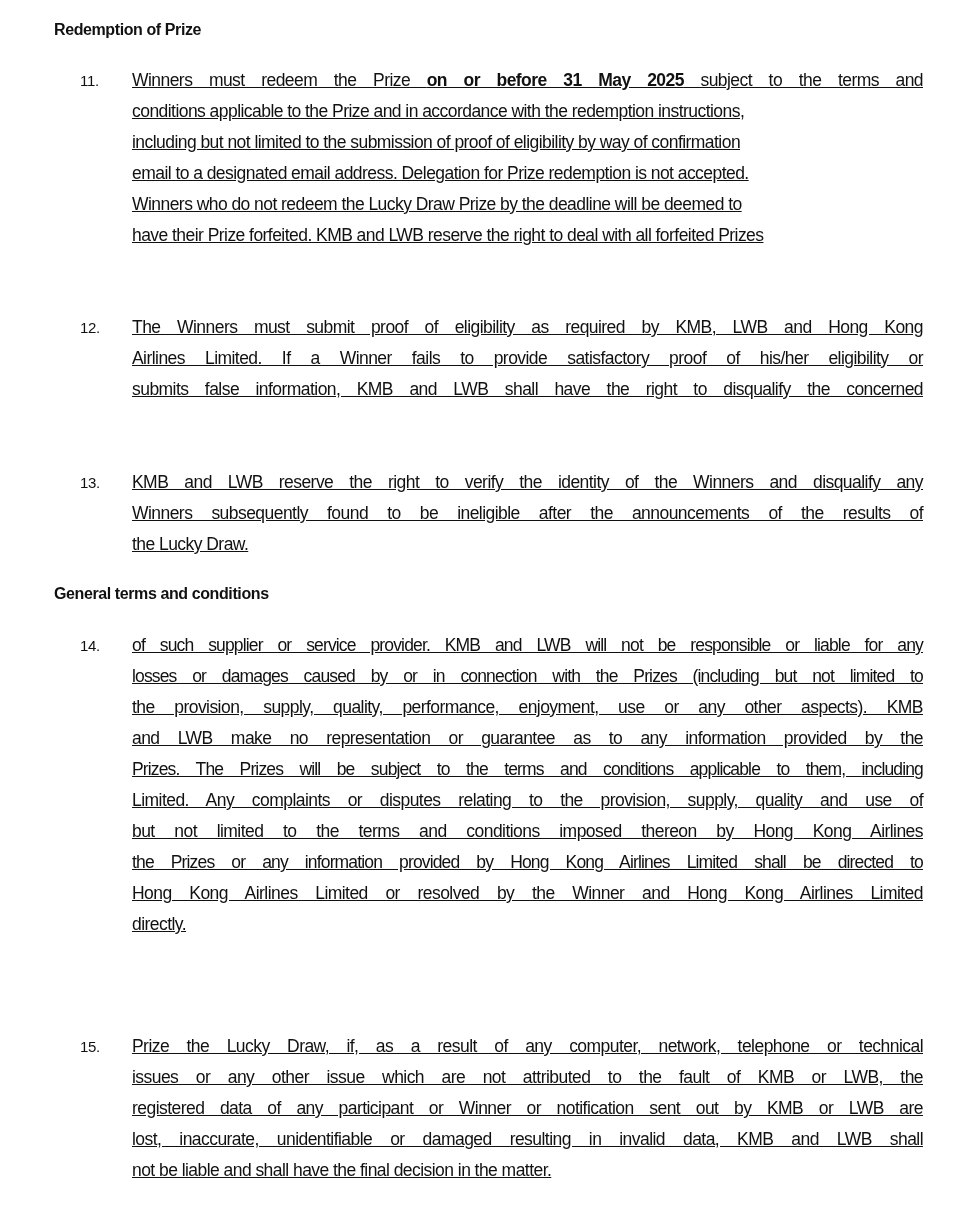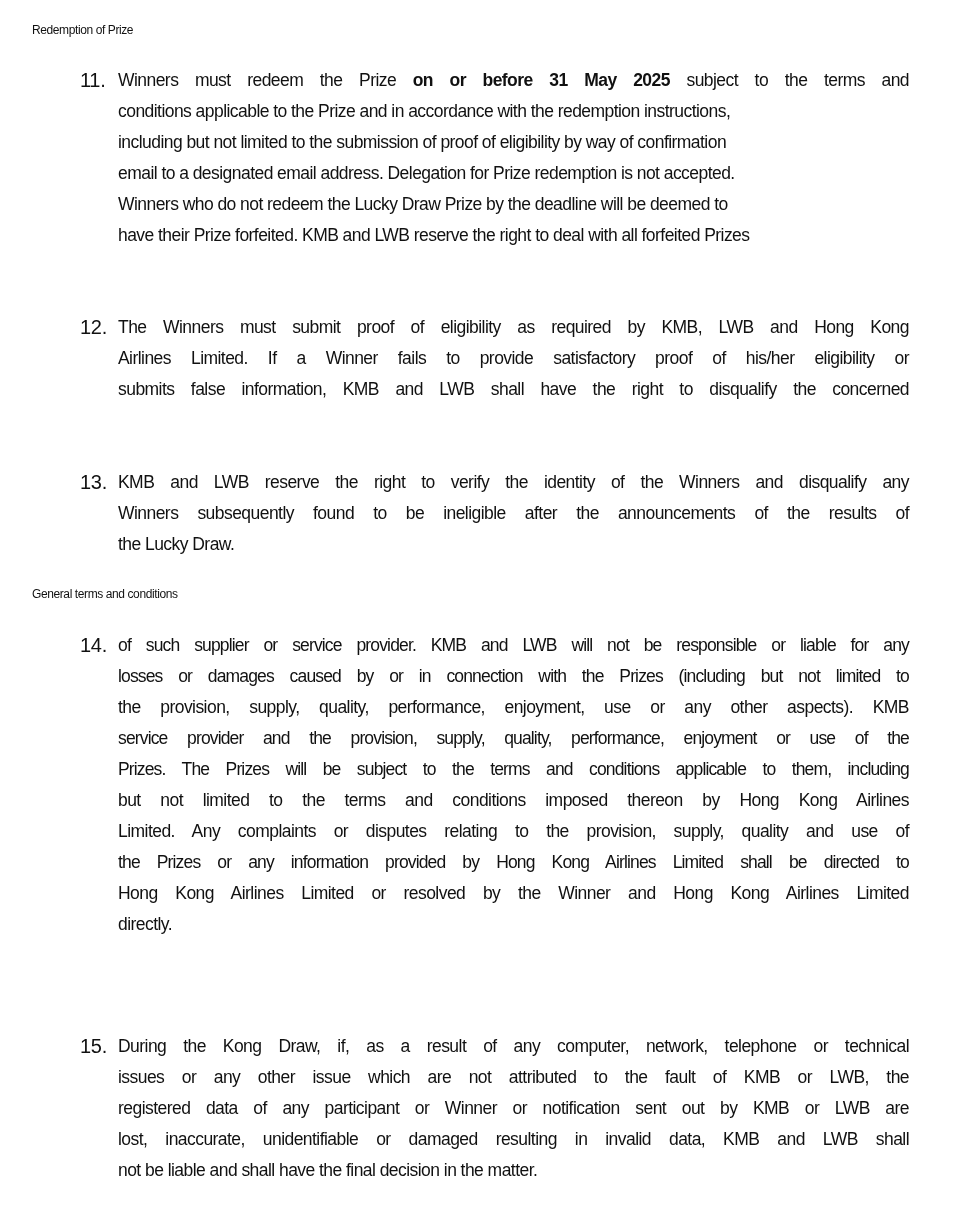--- a/index.html
+++ b/index.html
@@ -1,29 +1,29 @@
 <!DOCTYPE html>
 <html><head>
   <meta charset="utf-8">
   <style>
     html, body { margin: 0; padding: 0; background: #ffffff; }
     body {
       width: 960px; height: 1206px; position: relative; overflow: hidden;
       font-family: "Liberation Sans", sans-serif; color: #111111;
     }
     .heading {
-      position: absolute; left: 32px; font-weight: normal; font-size: 12px;
+      position: absolute; left: 54px; font-weight: bold; font-size: 16px;
       letter-spacing: -0.4px; line-height: 22px;
     }
     .item { position: absolute; left: 80px; width: 832px; }
     .num {
-      position: absolute; left: 0; top: 0; font-size: 20px; line-height: 31px;
+      position: absolute; left: 0; top: 0; font-size: 15px; line-height: 31px;
       letter-spacing: -0.3px;
     }
-    .lines { position: absolute; left: 38px; width: 791px; }
+    .lines { position: absolute; left: 52px; width: 791px; text-decoration: underline; }
     .line {
       display: block; height: 31px; line-height: 31px; font-size: 17.5px;
       white-space: nowrap; letter-spacing: -0.55px; word-spacing: 0px;
     }
     .line.j { text-align: justify; text-align-last: justify; white-space: normal; }
     .tight { letter-spacing: -0.85px; }
     b { font-weight: bold; }
   </style>
 </head>
 <body>
@@ -63,34 +63,34 @@
   </div>
 
   <div class="heading" style="top:583px;">General terms and conditions</div>
 
   <div class="item" style="top:630px;">
     <span class="num">14.</span>
     <div class="lines">
       <span class="line j tight">of such supplier or service provider. KMB and LWB will not be responsible or liable for any</span>
       <span class="line j tight">losses or damages caused by or in connection with the Prizes (including but not limited to</span>
       <span class="line j">the provision, supply, quality, performance, enjoyment, use or any other aspects). KMB</span>
-      <span class="line j tight">service provider and the provision, supply, quality, performance, enjoyment or use of the</span>
+      <span class="line j">and LWB make no representation or guarantee as to any information provided by the</span>
       <span class="line j tight">Prizes. The Prizes will be subject to the terms and conditions applicable to them, including</span>
+      <span class="line j">Limited. Any complaints or disputes relating to the provision, supply, quality and use of</span>
       <span class="line j">but not limited to the terms and conditions imposed thereon by Hong Kong Airlines</span>
-      <span class="line j">Limited. Any complaints or disputes relating to the provision, supply, quality and use of</span>
       <span class="line j tight">the Prizes or any information provided by Hong Kong Airlines Limited shall be directed to</span>
       <span class="line j">Hong Kong Airlines Limited or resolved by the Winner and Hong Kong Airlines Limited</span>
       <span class="line">directly.</span>
     </div>
   </div>
 
   <div class="item" style="top:1031px;">
     <span class="num">15.</span>
     <div class="lines">
-      <span class="line j">During the Kong Draw, if, as a result of any computer, network, telephone or technical</span>
+      <span class="line j">Prize the Lucky Draw, if, as a result of any computer, network, telephone or technical</span>
       <span class="line j">issues or any other issue which are not attributed to the fault of KMB or LWB, the</span>
       <span class="line j">registered data of any participant or Winner or notification sent out by KMB or LWB are</span>
       <span class="line j">lost, inaccurate, unidentifiable or damaged resulting in invalid data, KMB and LWB shall</span>
       <span class="line">not be liable and shall have the final decision in the matter.</span>
     </div>
   </div>
 
 </div>
 
 </body></html>

